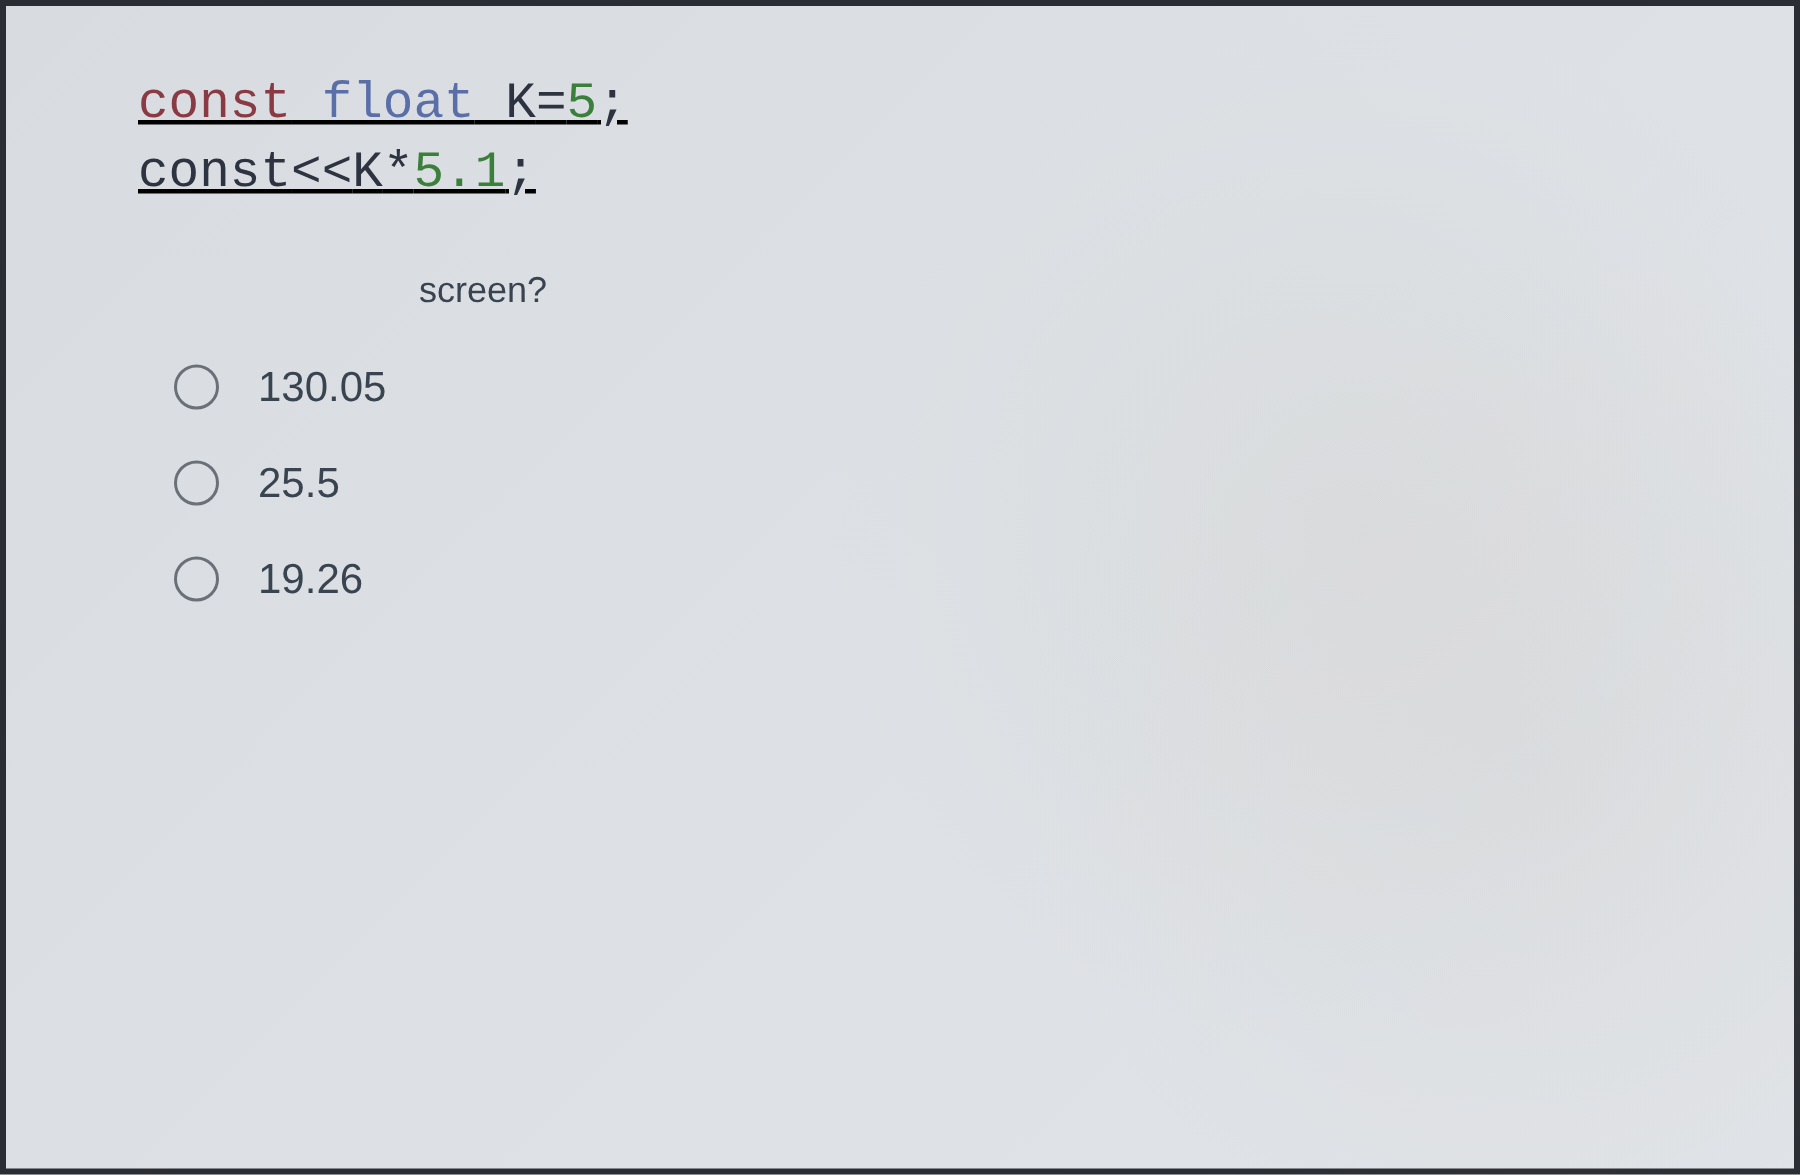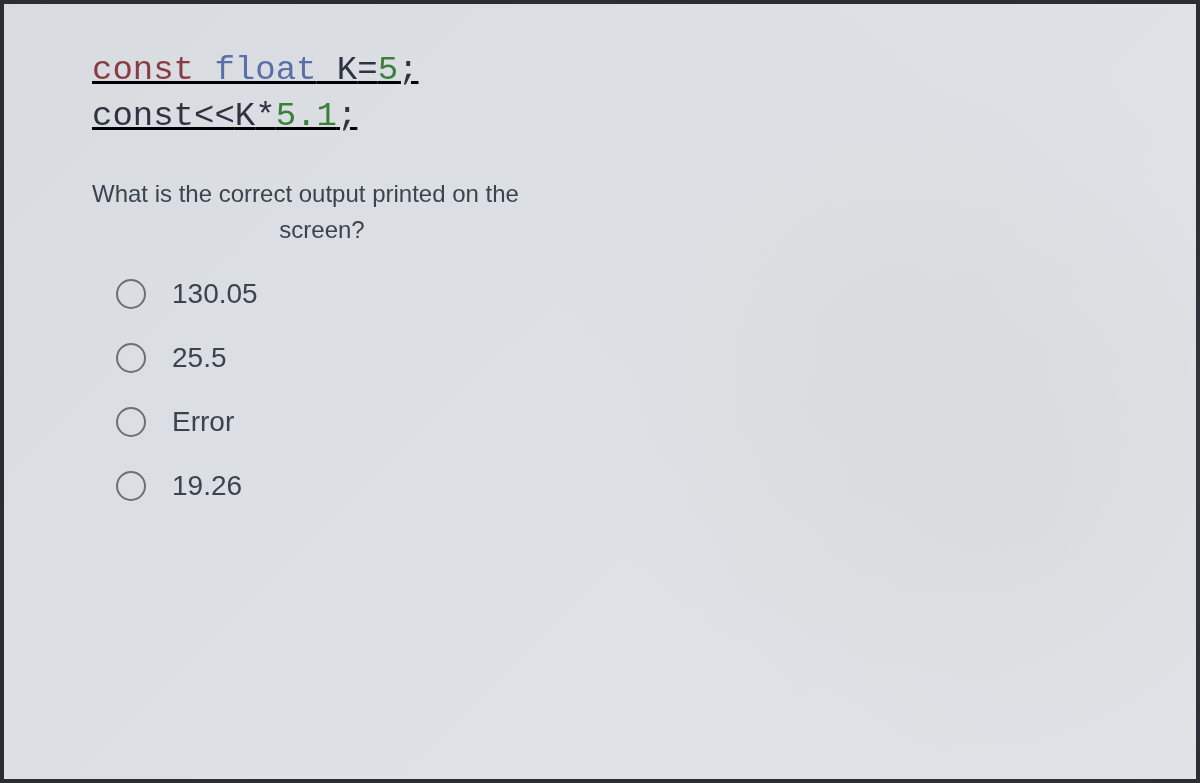--- a/index.html
+++ b/index.html
@@ -121,36 +121,31 @@
 
 <div class="page">
 
 
   <div class="code-block">
     <div class="code-line"><span class="kw-const">const</span><span class="kw-type"> float</span><span class="kw-var"> K</span><span class="kw-op">=</span><span class="kw-num">5</span><span class="kw-op">;</span></div>
     <div class="code-line"><span class="kw-var">const</span><span class="kw-op">&lt;&lt;</span><span class="kw-var">K</span><span class="kw-op">*</span><span class="kw-num">5.1</span><span class="kw-op">;</span></div>
   </div>
 
   <div class="sub-question">
-    <span class="sub-question-l1">What is the correct output printed on the</span>
     <span class="sub-question-l2">screen?</span>
   </div>
 
   <div class="options">
     <div class="option-row">
       <div class="radio-circle"></div>
       <div class="option-label">130.05</div>
     </div>
     <div class="option-row">
       <div class="radio-circle"></div>
       <div class="option-label">25.5</div>
     </div>
     <div class="option-row">
       <div class="radio-circle"></div>
-      <div class="option-label">Error</div>
-    </div>
-    <div class="option-row">
-      <div class="radio-circle"></div>
       <div class="option-label">19.26</div>
     </div>
   </div>
 
 </div>
 
 </body></html>

